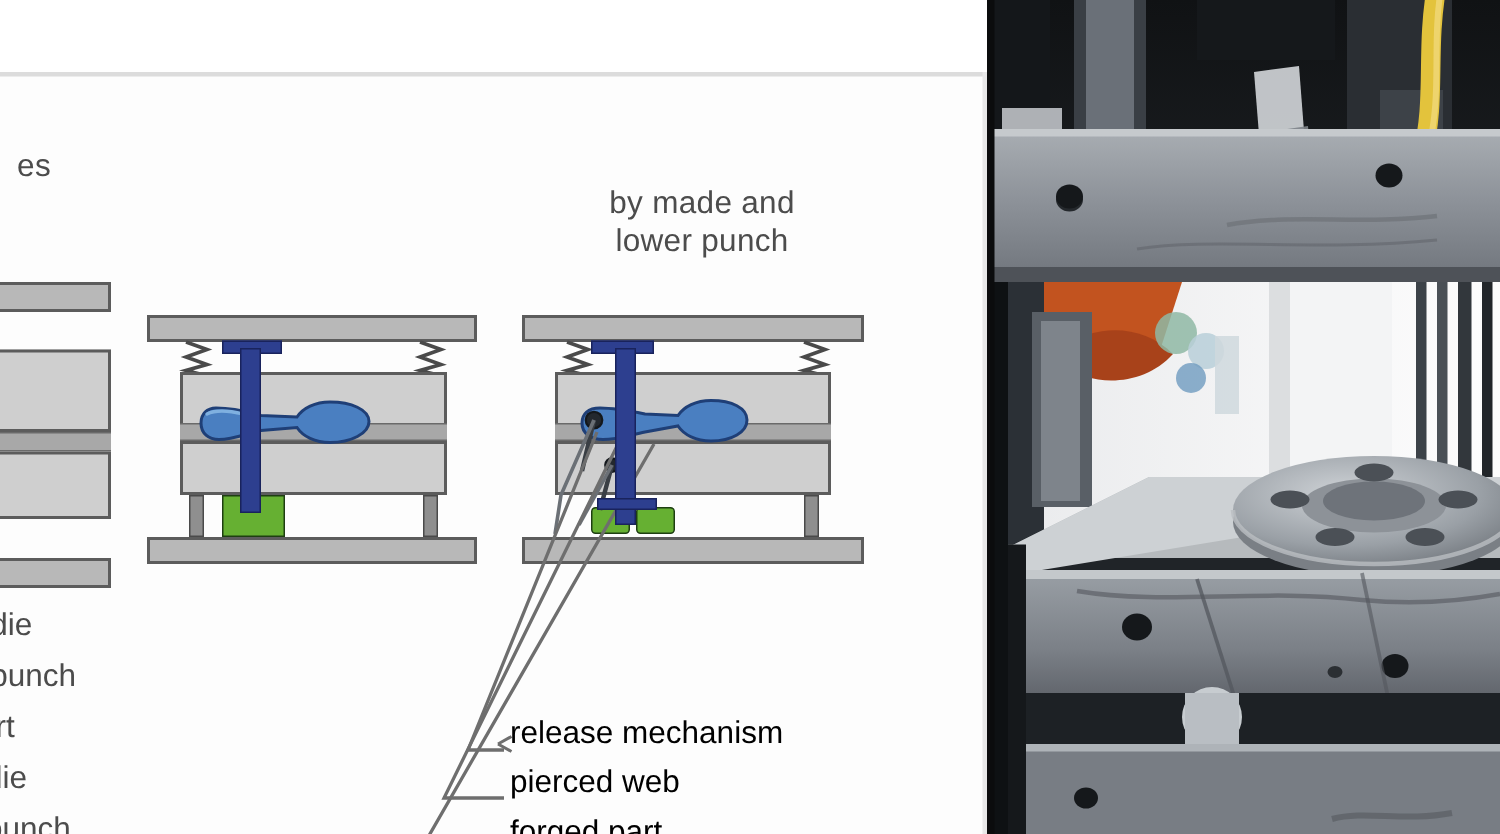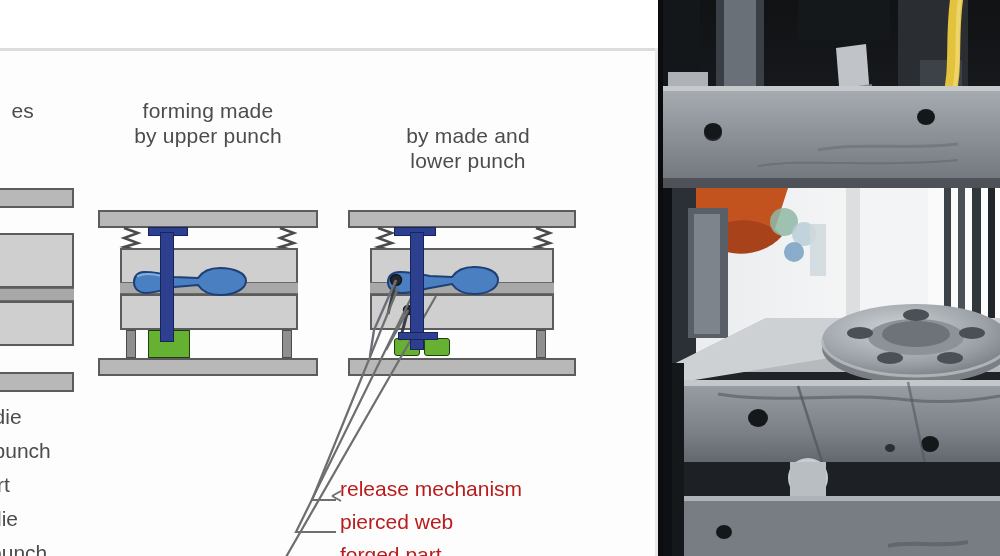--- a/index.html
+++ b/index.html
@@ -44,21 +44,21 @@
   
   #legend{position:absolute;left:-66px;top:352px;width:260px;}
   .legend-item{
     color:#4c4c4c;font-size:21px;line-height:34px;white-space:nowrap;
     font-family:"Liberation Sans","DejaVu Sans",sans-serif;
   }
 
   
   #callouts{position:absolute;left:340px;top:424px;}
   .callout-item{
-    color:#b91c1c;font-size:21px;line-height:33px;white-space:nowrap;
+    color:#000000;font-size:21px;line-height:33px;white-space:nowrap;
     font-family:"Liberation Sans","DejaVu Sans",sans-serif;
   }
 
   
   #photo{
     position:absolute;left:658px;top:0;width:342px;height:556px;
     overflow:hidden;background:#1b1d20;
   }
   #photo-edge{position:absolute;left:0;top:0;width:5px;height:556px;background:#0b0c0d;z-index:40;}
 </style>
@@ -70,24 +70,20 @@
   <div id="diagram-panel">
 
     <div id="panel-top-rule"></div>
     <div id="panel-bottom-rule"></div>
     <div id="panel-right-rule"></div>
 
     <div class="caption" id="caption-0">
       <span>es</span>
     </div>
 
-    <div class="caption" id="caption-1">
-      <span>forming made</span><br>
-      <span>by upper punch</span>
-    </div>
 
     <div class="caption" id="caption-2">
       <br>
       <span>by made and</span><br>
       <span>lower punch</span>
     </div>
 
     <div class="press" id="press-1" style="left:-96px;top:140px;width:170px;height:190px;">
       <div class="ram" style="left:0;top:0;width:170px;height:20px;"></div>
 

